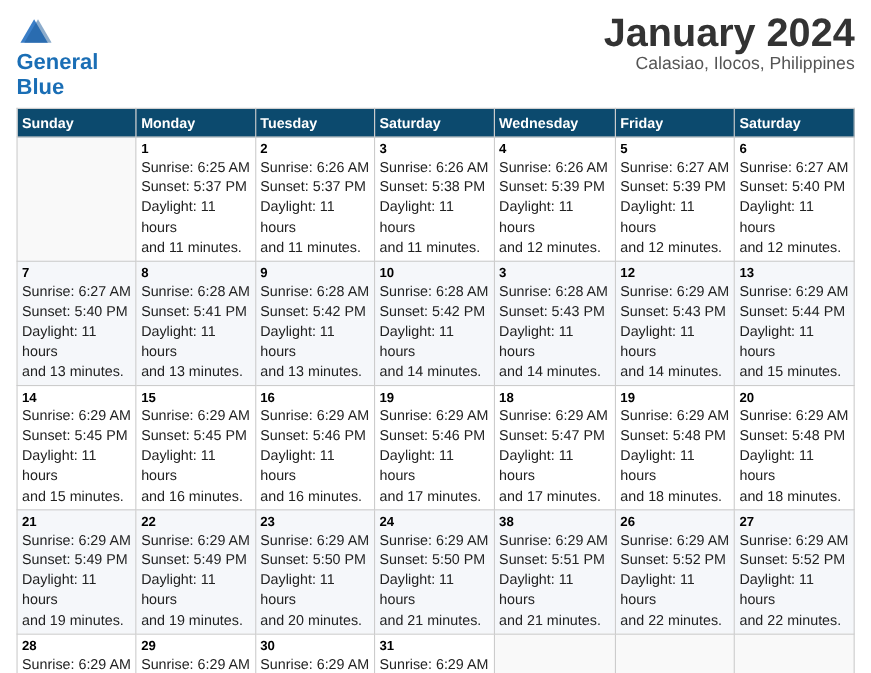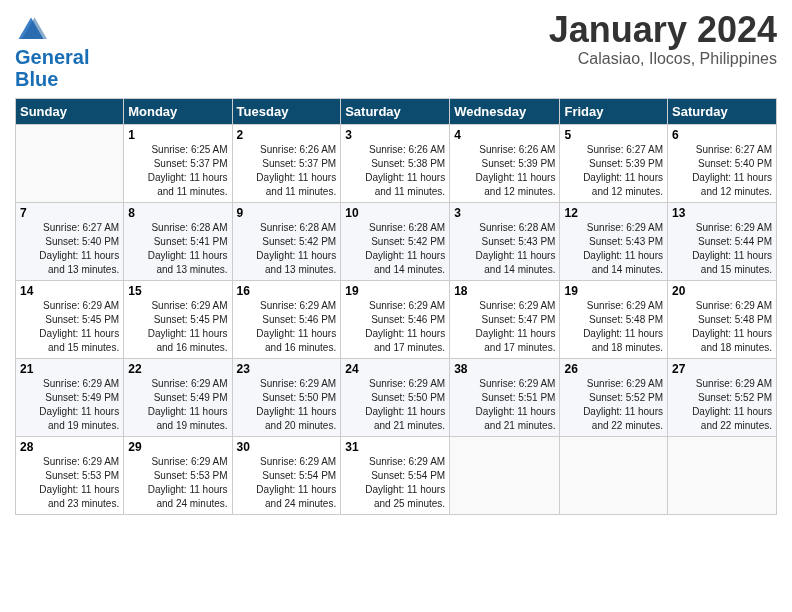--- a/index.html
+++ b/index.html
@@ -75,24 +75,23 @@
     tbody tr:nth-child(even) td {
       background: #f5f7fa;
     }
     .day-num {
       font-weight: bold;
       font-size: 12px;
       display: block;
       margin-bottom: 1px;
     }
     .day-info {
-      font-size: 10px;
+      font-size: 13px;
       color: #222;
       line-height: 1.4;
-      text-align: right;
     }
     .empty-cell { background: #f9f9f9 !important; }
   </style>
 </head>
 <body>
 
 <div class="container">
   <div class="header-row">
     <div class="logo">
       <svg class="logo-icon" viewBox="0 0 36 36">

